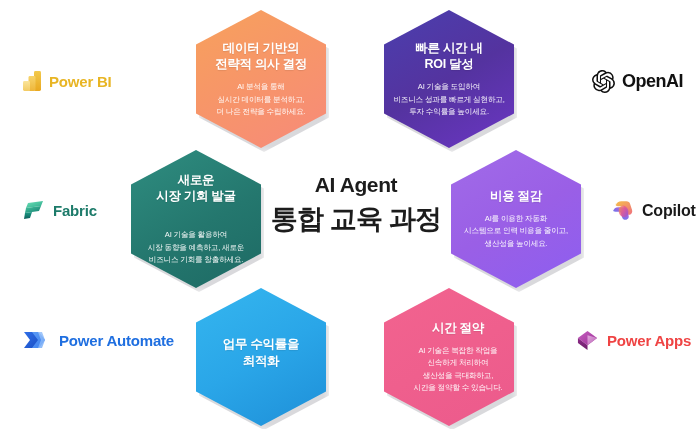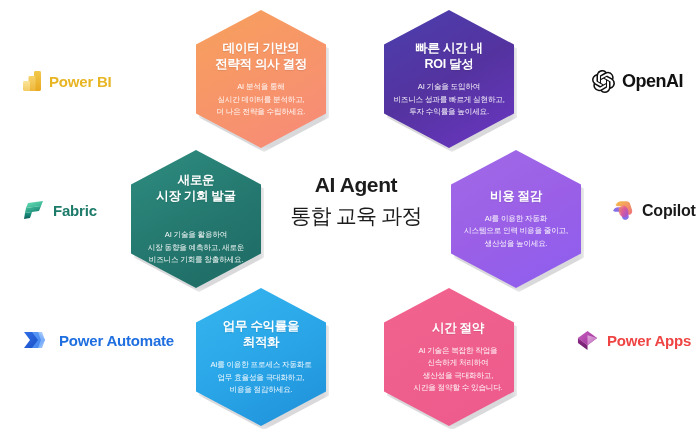--- a/index.html
+++ b/index.html
@@ -91,22 +91,22 @@
   }
   #center-title .ct-line1 {
     display: block;
     font-size: 21px;
     font-weight: bold;
     letter-spacing: -0.4px;
     line-height: 1.25;
   }
   #center-title .ct-line2 {
     display: block;
-    font-size: 21px;
-    font-weight: normal;
+    font-size: 27px;
+    font-weight: bold;
     letter-spacing: -0.8px;
     line-height: 1.3;
     margin-top: 4px;
   }
 
   
   .logo {
     position: absolute;
     display: flex;
     align-items: center;
@@ -177,23 +177,20 @@
   <div class="hex" id="hex-violet">
     <div class="hx-title">비용 절감</div>
     <div class="hx-desc">AI를 이용한 자동화
 시스템으로 인력 비용을 줄이고,
 생산성을 높이세요.</div>
   </div>
 
   <div class="hex" id="hex-blue">
     <div class="hx-title">업무 수익률을
 최적화</div>
-    <div class="hx-desc">AI를 이용한 프로세스 자동화로
-업무 효율성을 극대화하고,
-비용을 절감하세요.</div>
   </div>
 
   <div class="hex" id="hex-pink">
     <div class="hx-title">시간 절약</div>
     <div class="hx-desc">AI 기술은 복잡한 작업을
 신속하게 처리하여
 생산성을 극대화하고,
 시간을 절약할 수 있습니다.</div>
   </div>
 

